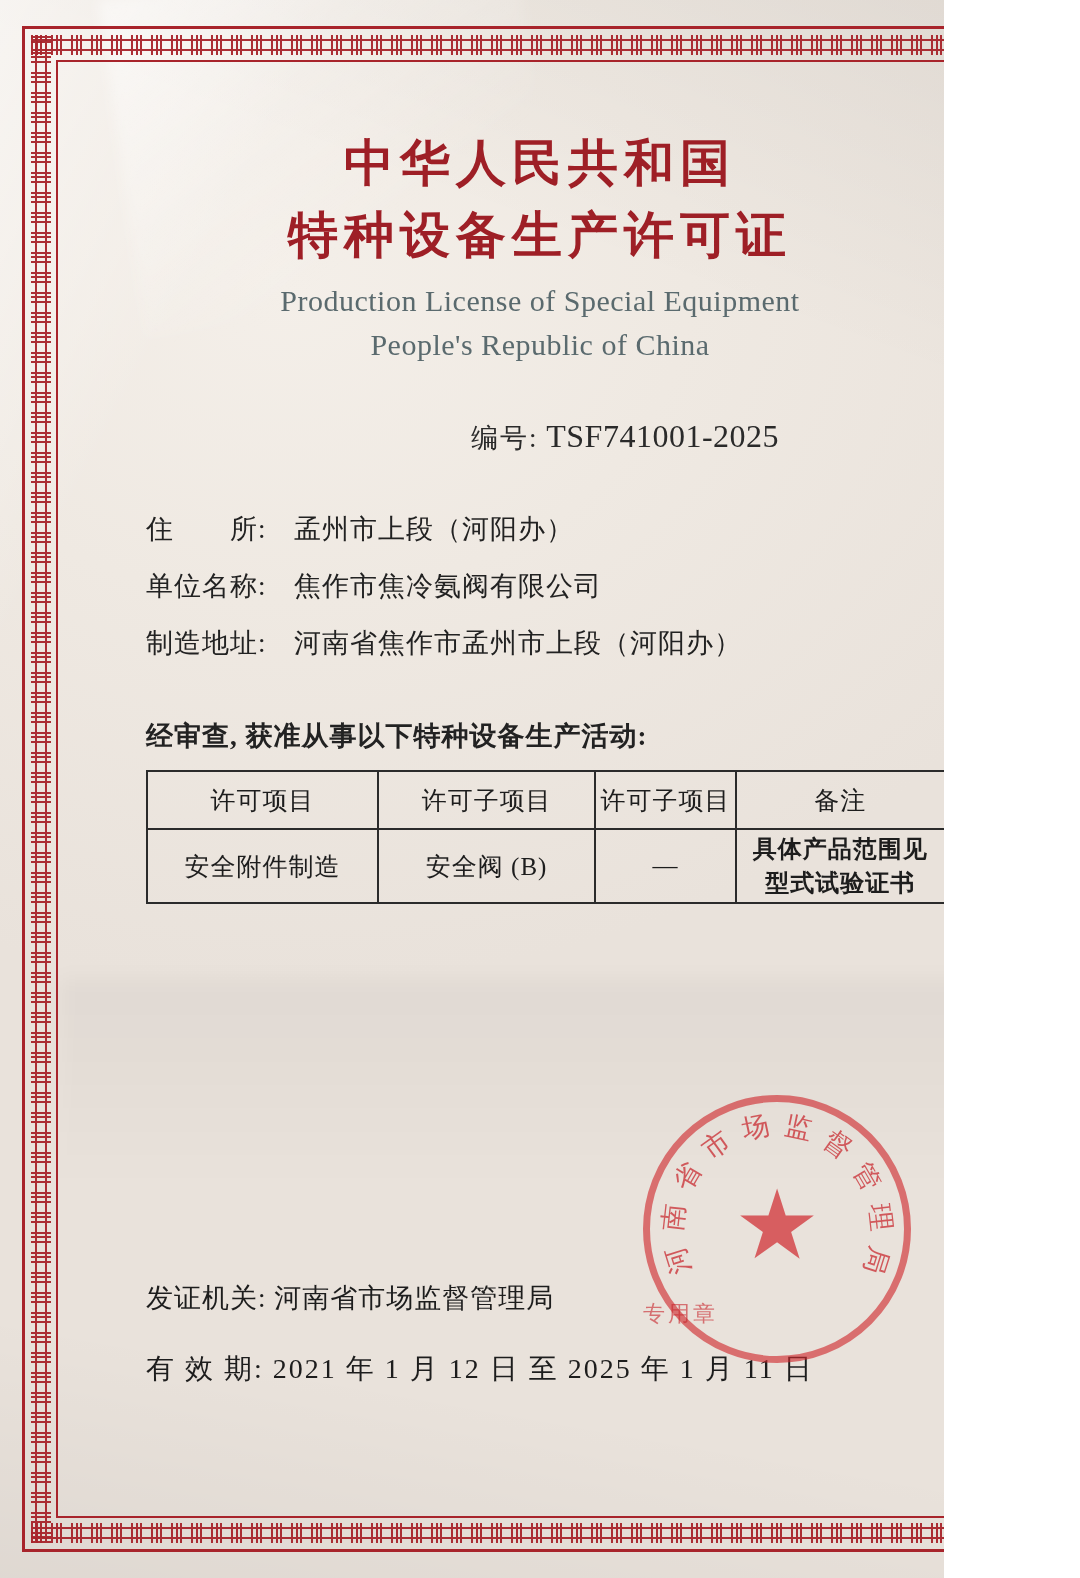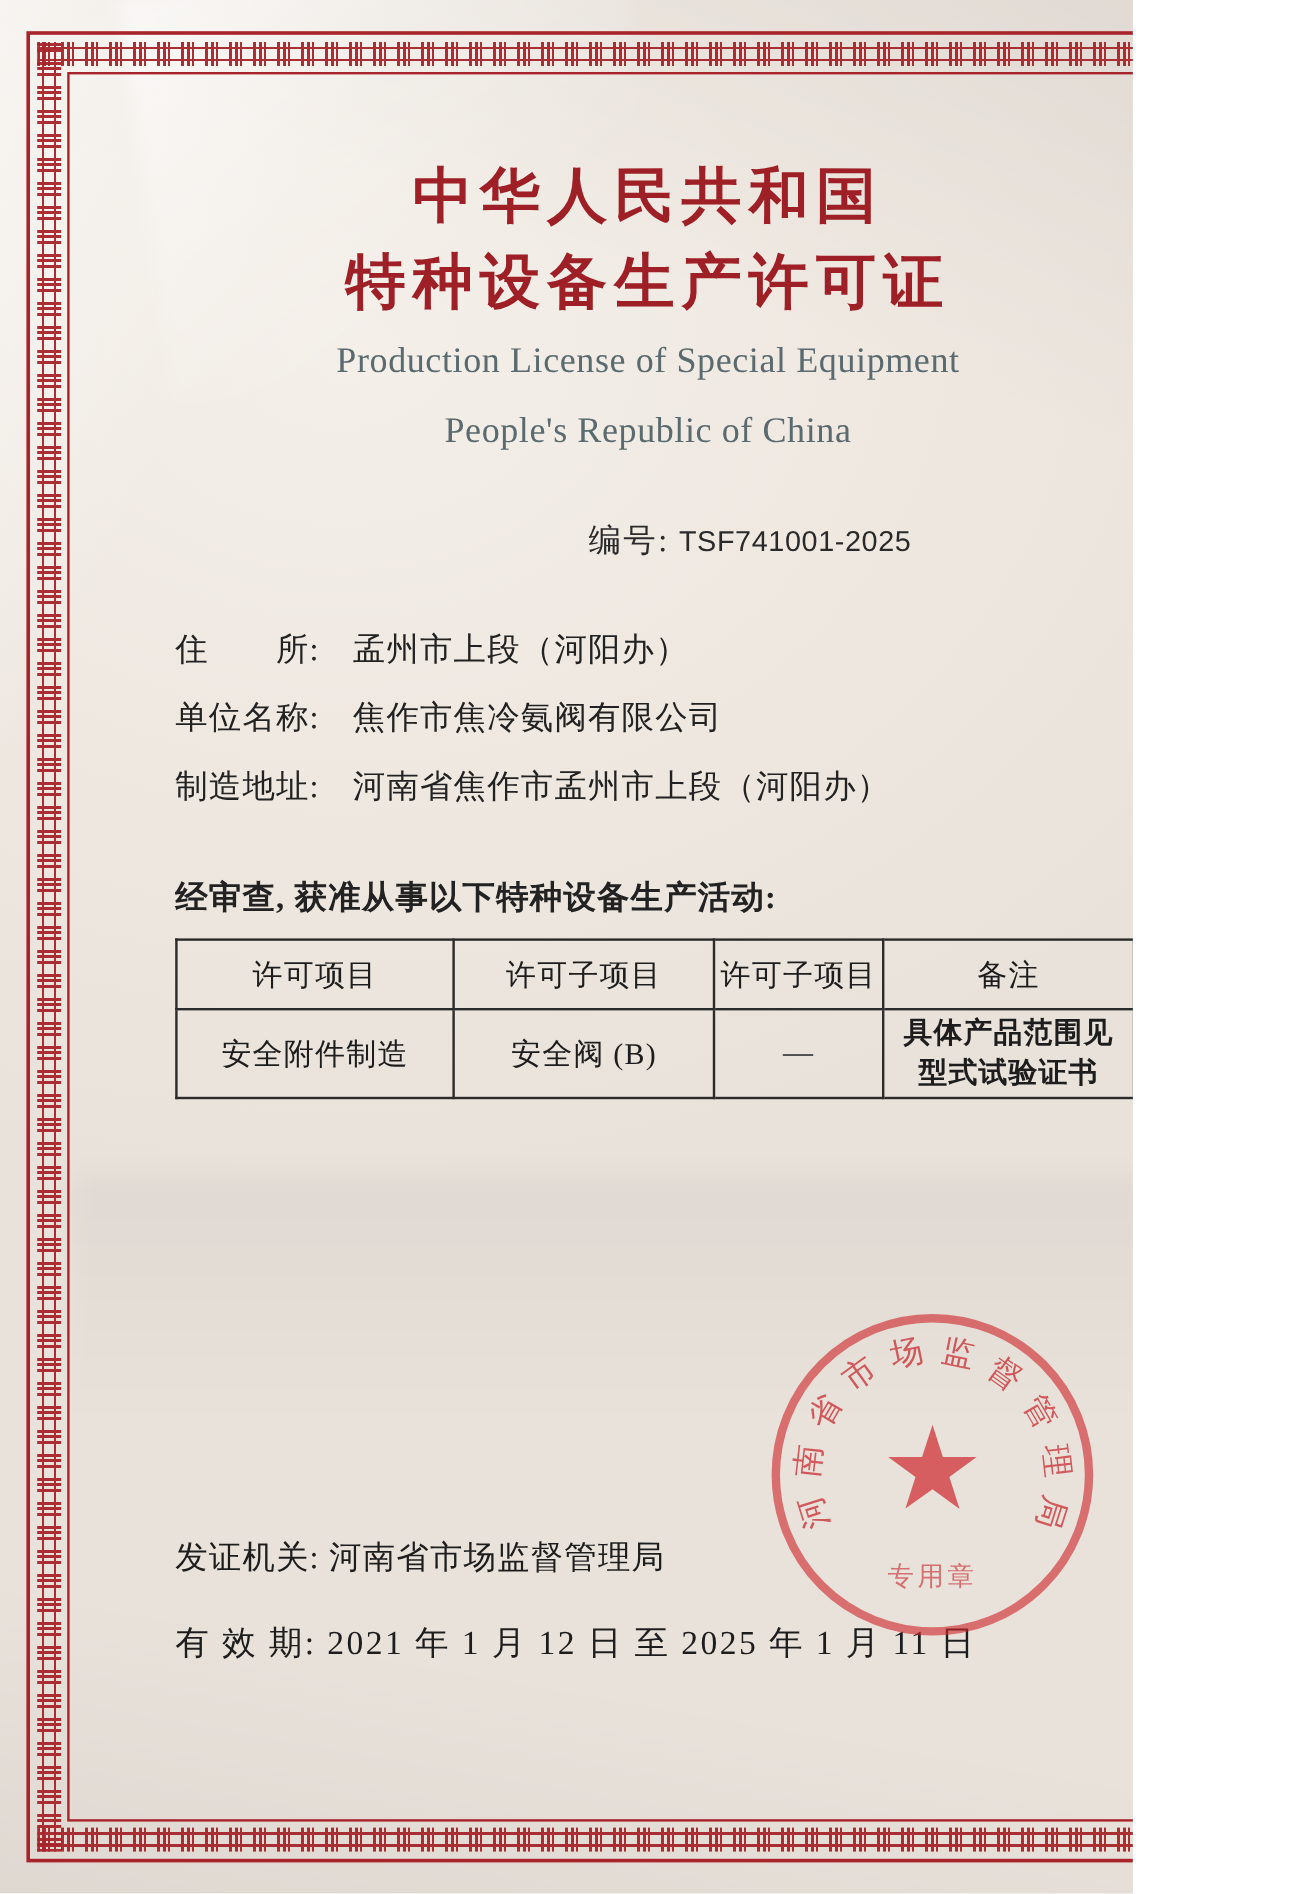--- a/index.html
+++ b/index.html
@@ -129,34 +129,34 @@
     margin-top: 14px;
   }
   .title-en-1, .title-en-2 {
     text-align: center;
     color: #5a6a6e;
     font-family: "Liberation Serif", "DejaVu Serif", serif;
     font-size: 30px;
     letter-spacing: 0.5px;
   }
   .title-en-1 { margin-top: 20px; }
-  .title-en-2 { margin-top: 24px; }
+  .title-en-2 { margin-top: 10px; }
 
   .serial-row {
     margin-top: 56px;
     text-align: center;
     color: #2a2a2a;
     font-size: 27px;
     letter-spacing: 1px;
     padding-left: 170px;
   }
   .serial-row .label { letter-spacing: 2px; text-align: right; }
   .serial-row .value {
-    font-family: Liberation Sans, sans-serif;
-    font-size: 24px;
+    font-family: Liberation Serif, serif;
+    font-size: 32px;
     letter-spacing: 0.5px;
   }
 
   .fields {
     margin-top: 58px;
     padding-left: 66px;
     color: #222;
   }
   .field-row {
     display: flex;
@@ -262,21 +262,21 @@
     left: 50%;
     top: 50%;
     font-size: 27px;
     color: rgba(200, 35, 41, 0.72);
     font-family: "DejaVu Serif", "Liberation Serif", serif;
     transform-origin: 0 0;
   }
   .seal .seal-bottom {
     position: absolute;
     left: 0; right: 0; bottom: 34px;
-    text-align: center;
+    text-align: left;
     font-size: 22px;
     color: rgba(200, 35, 41, 0.6);
     letter-spacing: 3px;
   }
 </style>
 </head>
 <body>
 
 <div id="certificate">
 

